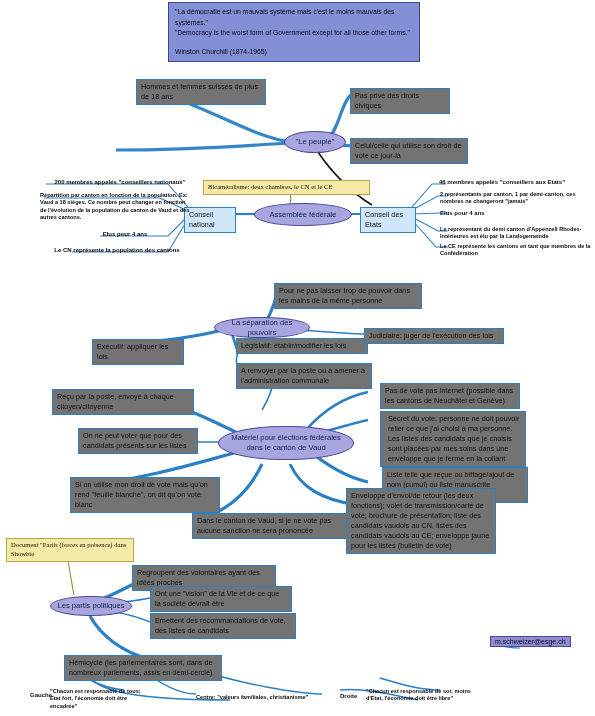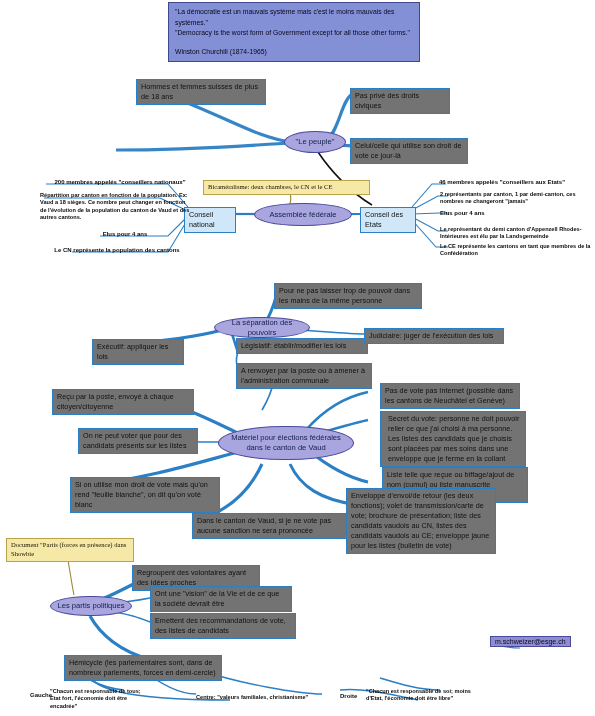--- a/index.html
+++ b/index.html
@@ -243,34 +243,34 @@
   </div>
 
   <div class="node note" style="left:6px;top:538px;width:128px;">
     <span>Document "Partis (forces en présence) dans Showbie</span>
   </div>
 
   <div class="node oval wide" style="left:50px;top:596px;width:82px;height:20px;">
     <span>Les partis politiques</span>
   </div>
 
-  <div class="node box" style="left:132px;top:565px;width:128px;">
+  <div class="node box" style="left:132px;top:565px;width:144px;">
     <span>Regroupent des volontaires ayant des idées proches</span>
   </div>
 
   <div class="node box" style="left:150px;top:586px;width:142px;">
     <span>Ont une "vision" de la Vie et de ce que la société devrait être</span>
   </div>
 
   <div class="node box" style="left:150px;top:613px;width:146px;">
     <span>Emettent des recommandations de vote, des listes de candidats</span>
   </div>
 
   <div class="node box" style="left:64px;top:655px;width:158px;">
-    <span>Hémicycle (les parlementaires sont, dans de nombreux parlements, forces en demi-cercle)</span>
+    <span>Hémicycle (les parlementaires sont, dans de nombreux parlements, assis en demi-cercle)</span>
   </div>
 
   <div class="node legend-lbl" style="left:30px;top:692px;">
     <span>Gauche</span>
   </div>
   <div class="node legend-txt" style="left:50px;top:688px;width:100px;">
     <span>"Chacun est responsable de tous; Etat fort, l'économie doit être encadrée"</span>
   </div>
 
   <div class="node legend-txt" style="left:196px;top:694px;width:118px;">

